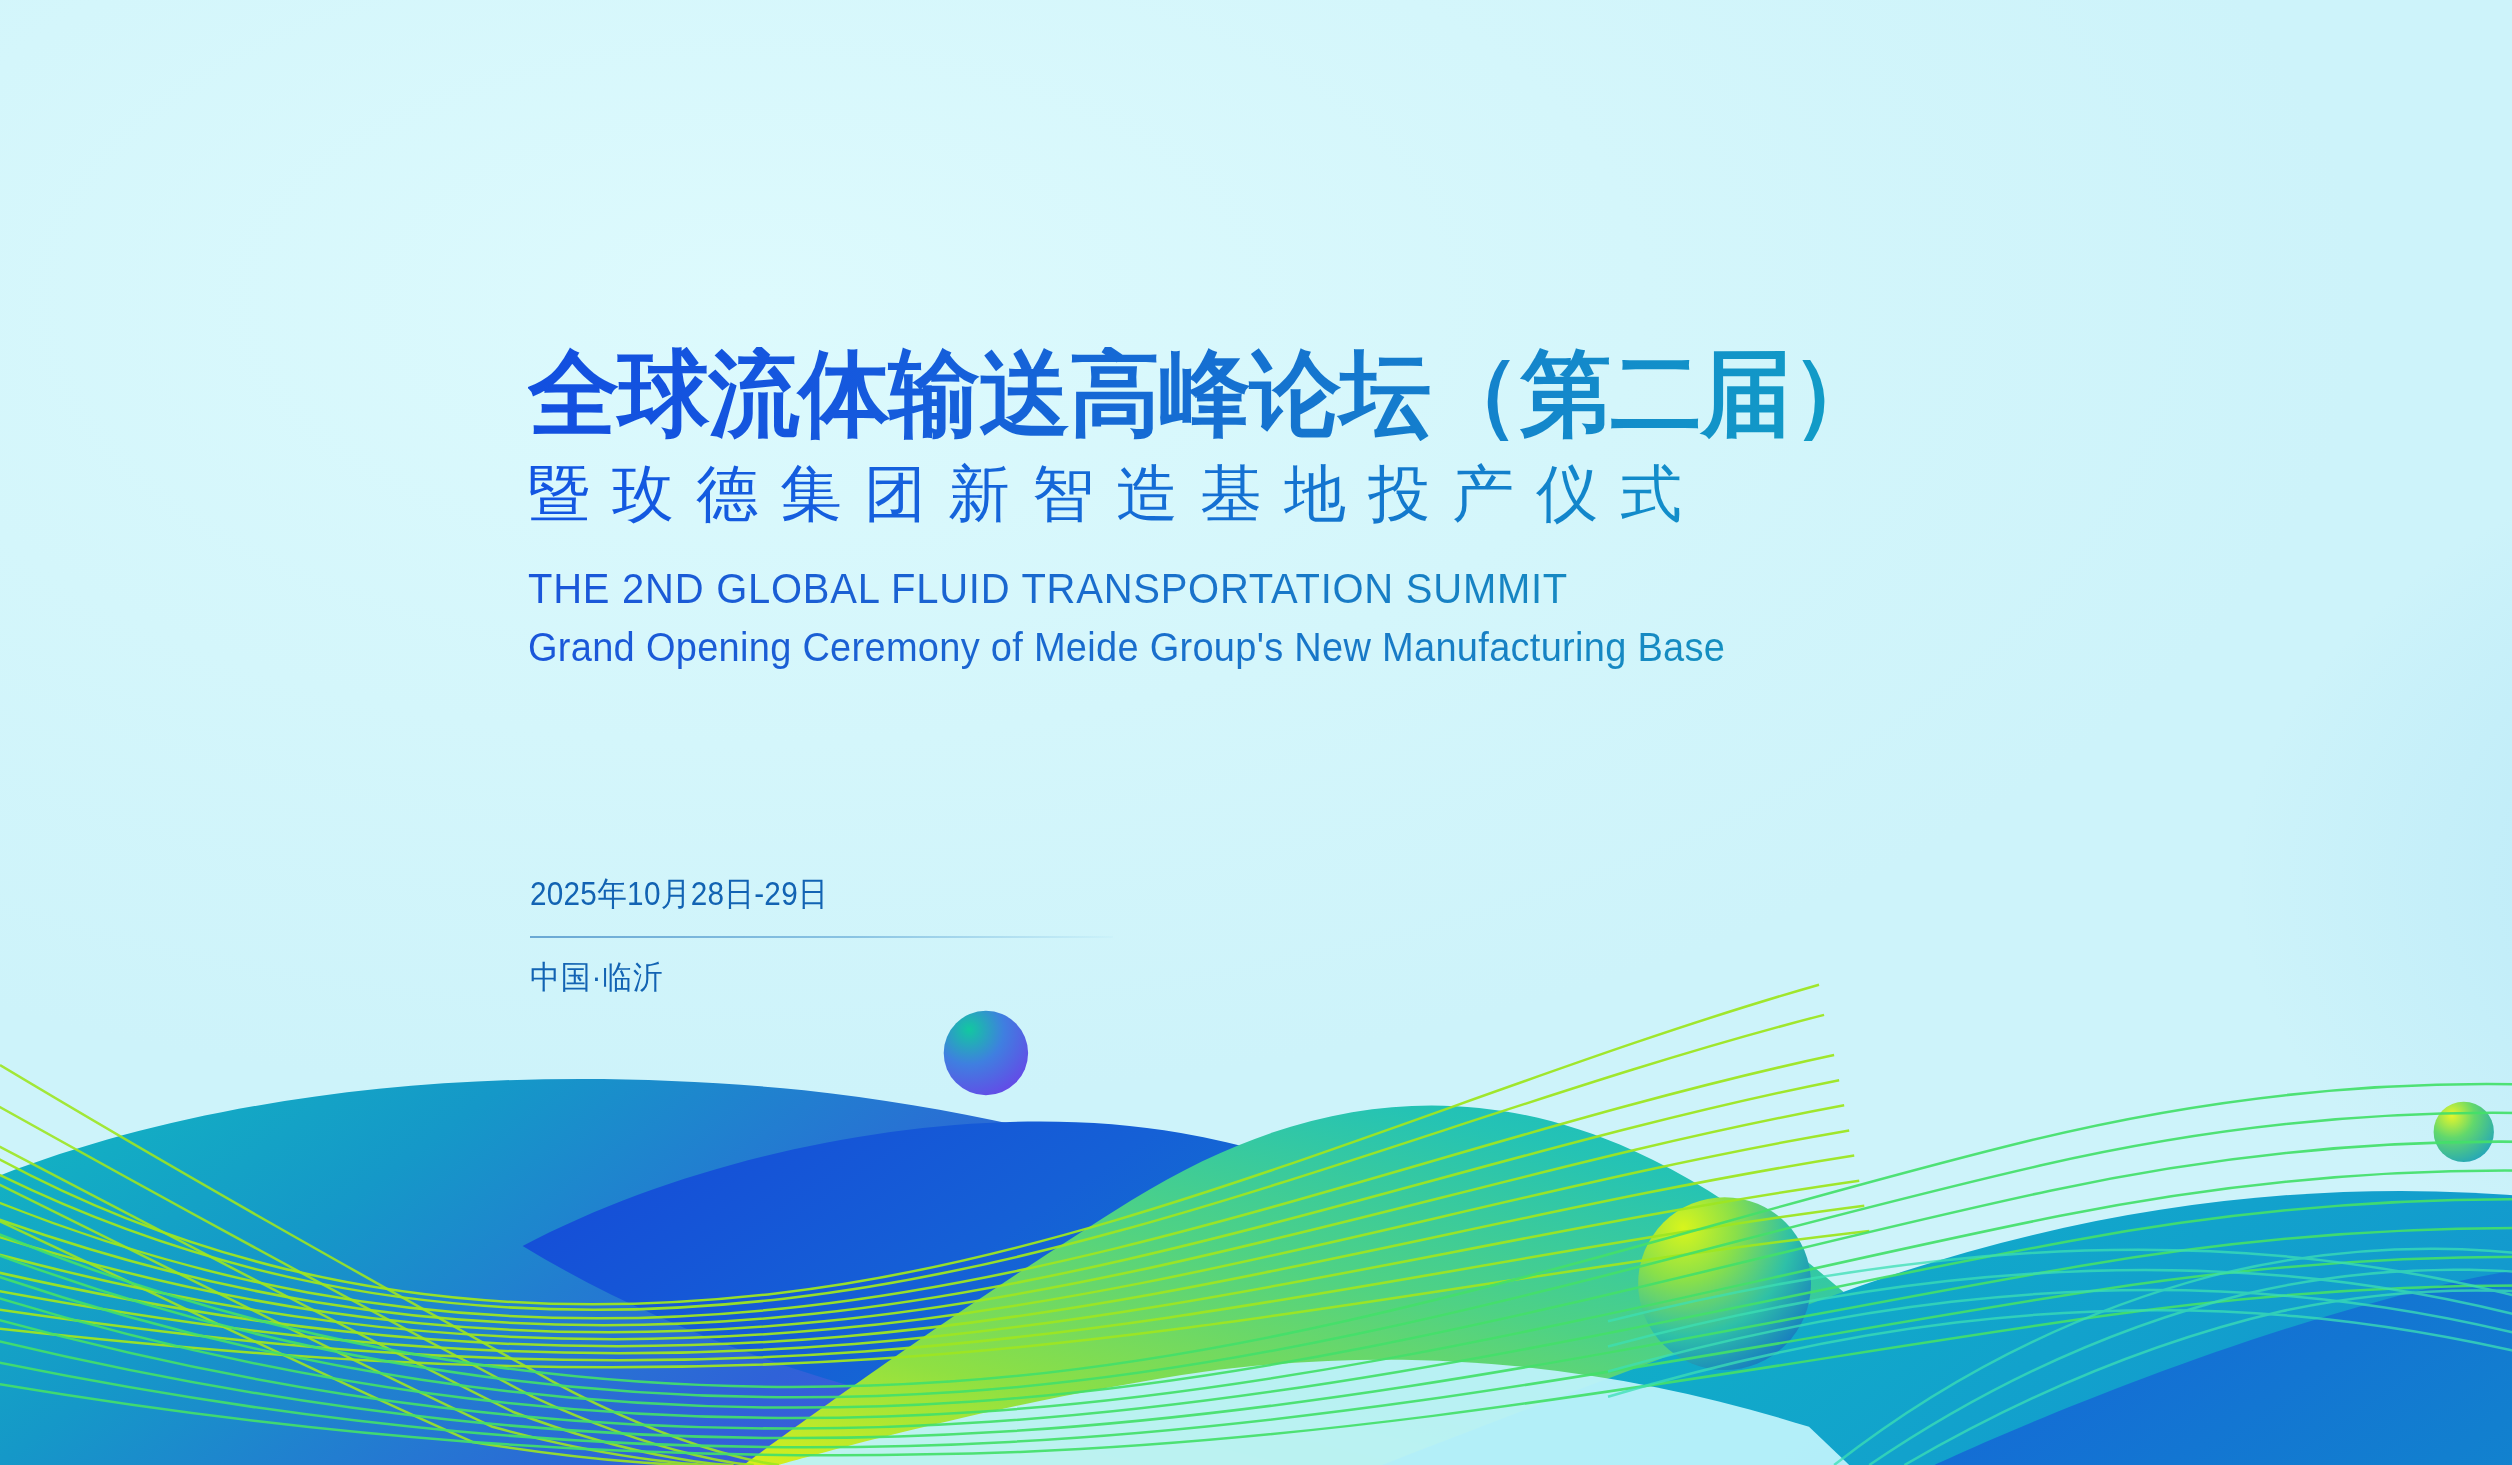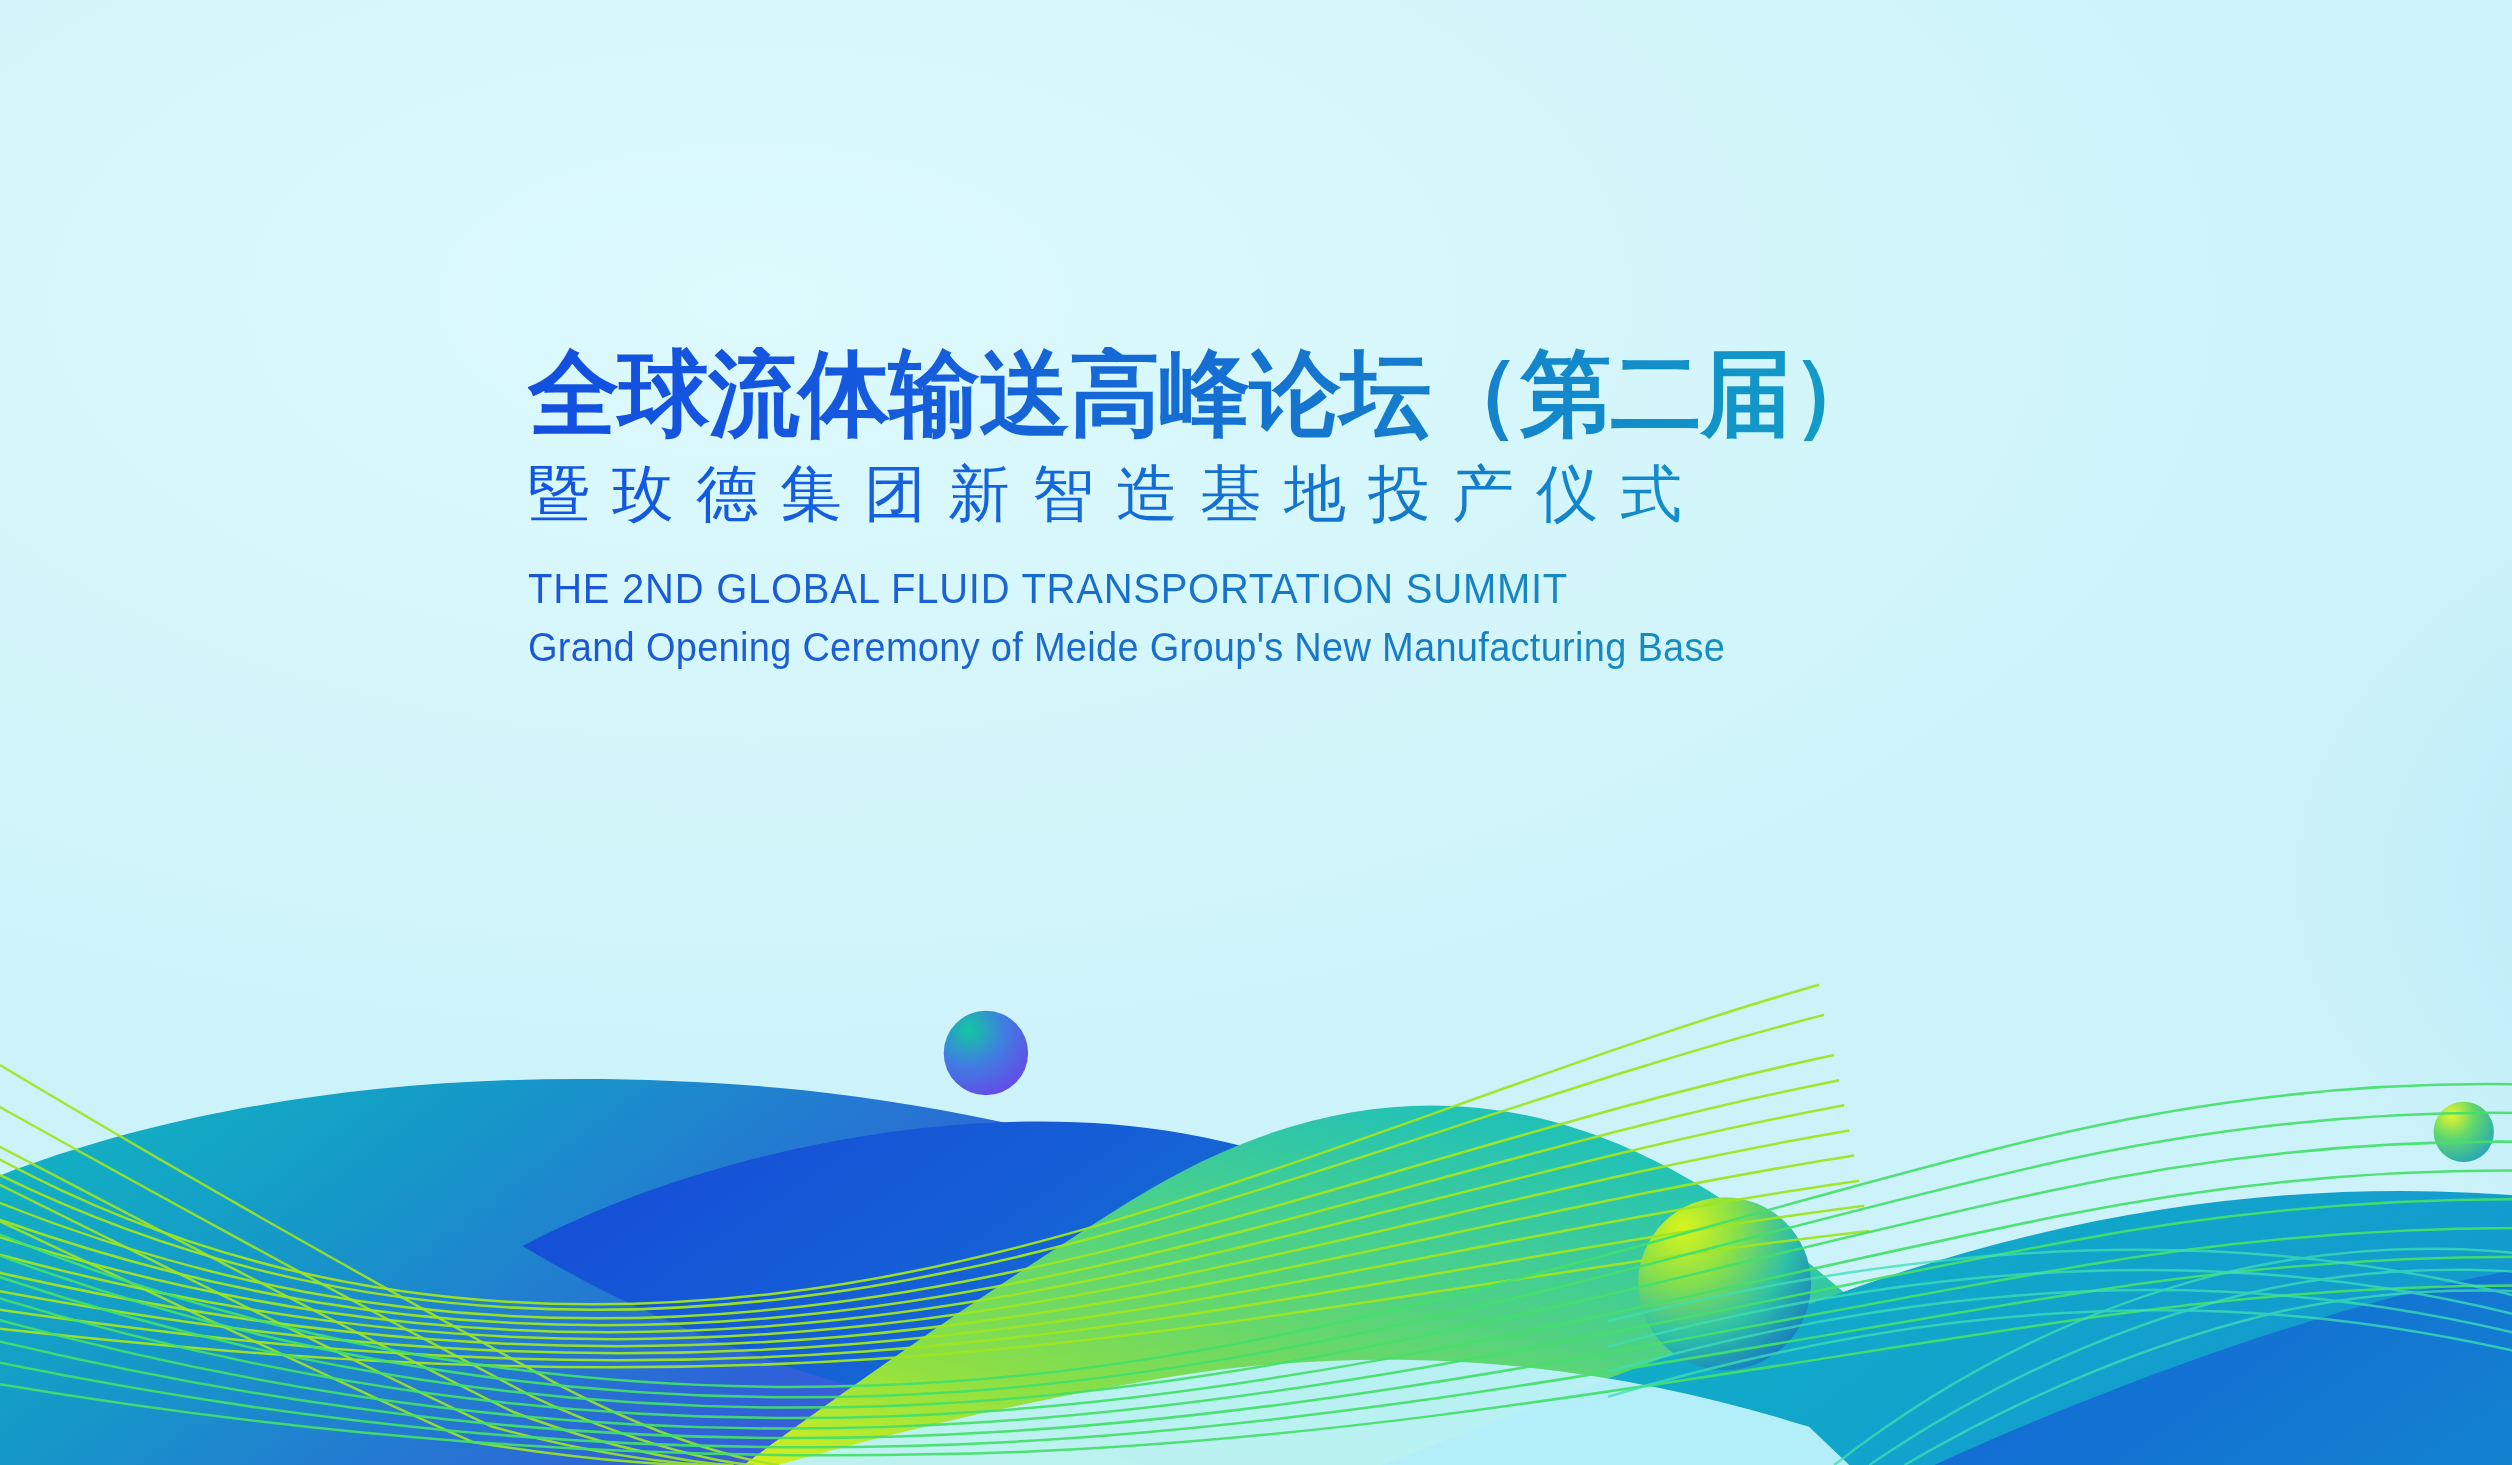--- a/index.html
+++ b/index.html
@@ -320,15 +320,20 @@
     </g>
   </svg>
 
   <div class="text-block">
     <div class="title-main">全球流体输送高峰论坛（第二届）</div>
     <div class="title-sub-cn">暨玫德集团新智造基地投产仪式</div>
     <div class="title-en">THE 2ND GLOBAL FLUID TRANSPORTATION SUMMIT</div>
     <div class="title-en2">Grand Opening Ceremony of Meide Group's New Manufacturing Base</div>
   </div>
 
+  <div class="meta-block">
+    <div class="meta-date">2025年10月28日-29日</div>
+    <div class="meta-divider"></div>
+    <div class="meta-city">中国·临沂</div>
+  </div>
 
 </div>
 
 
 </body></html>

